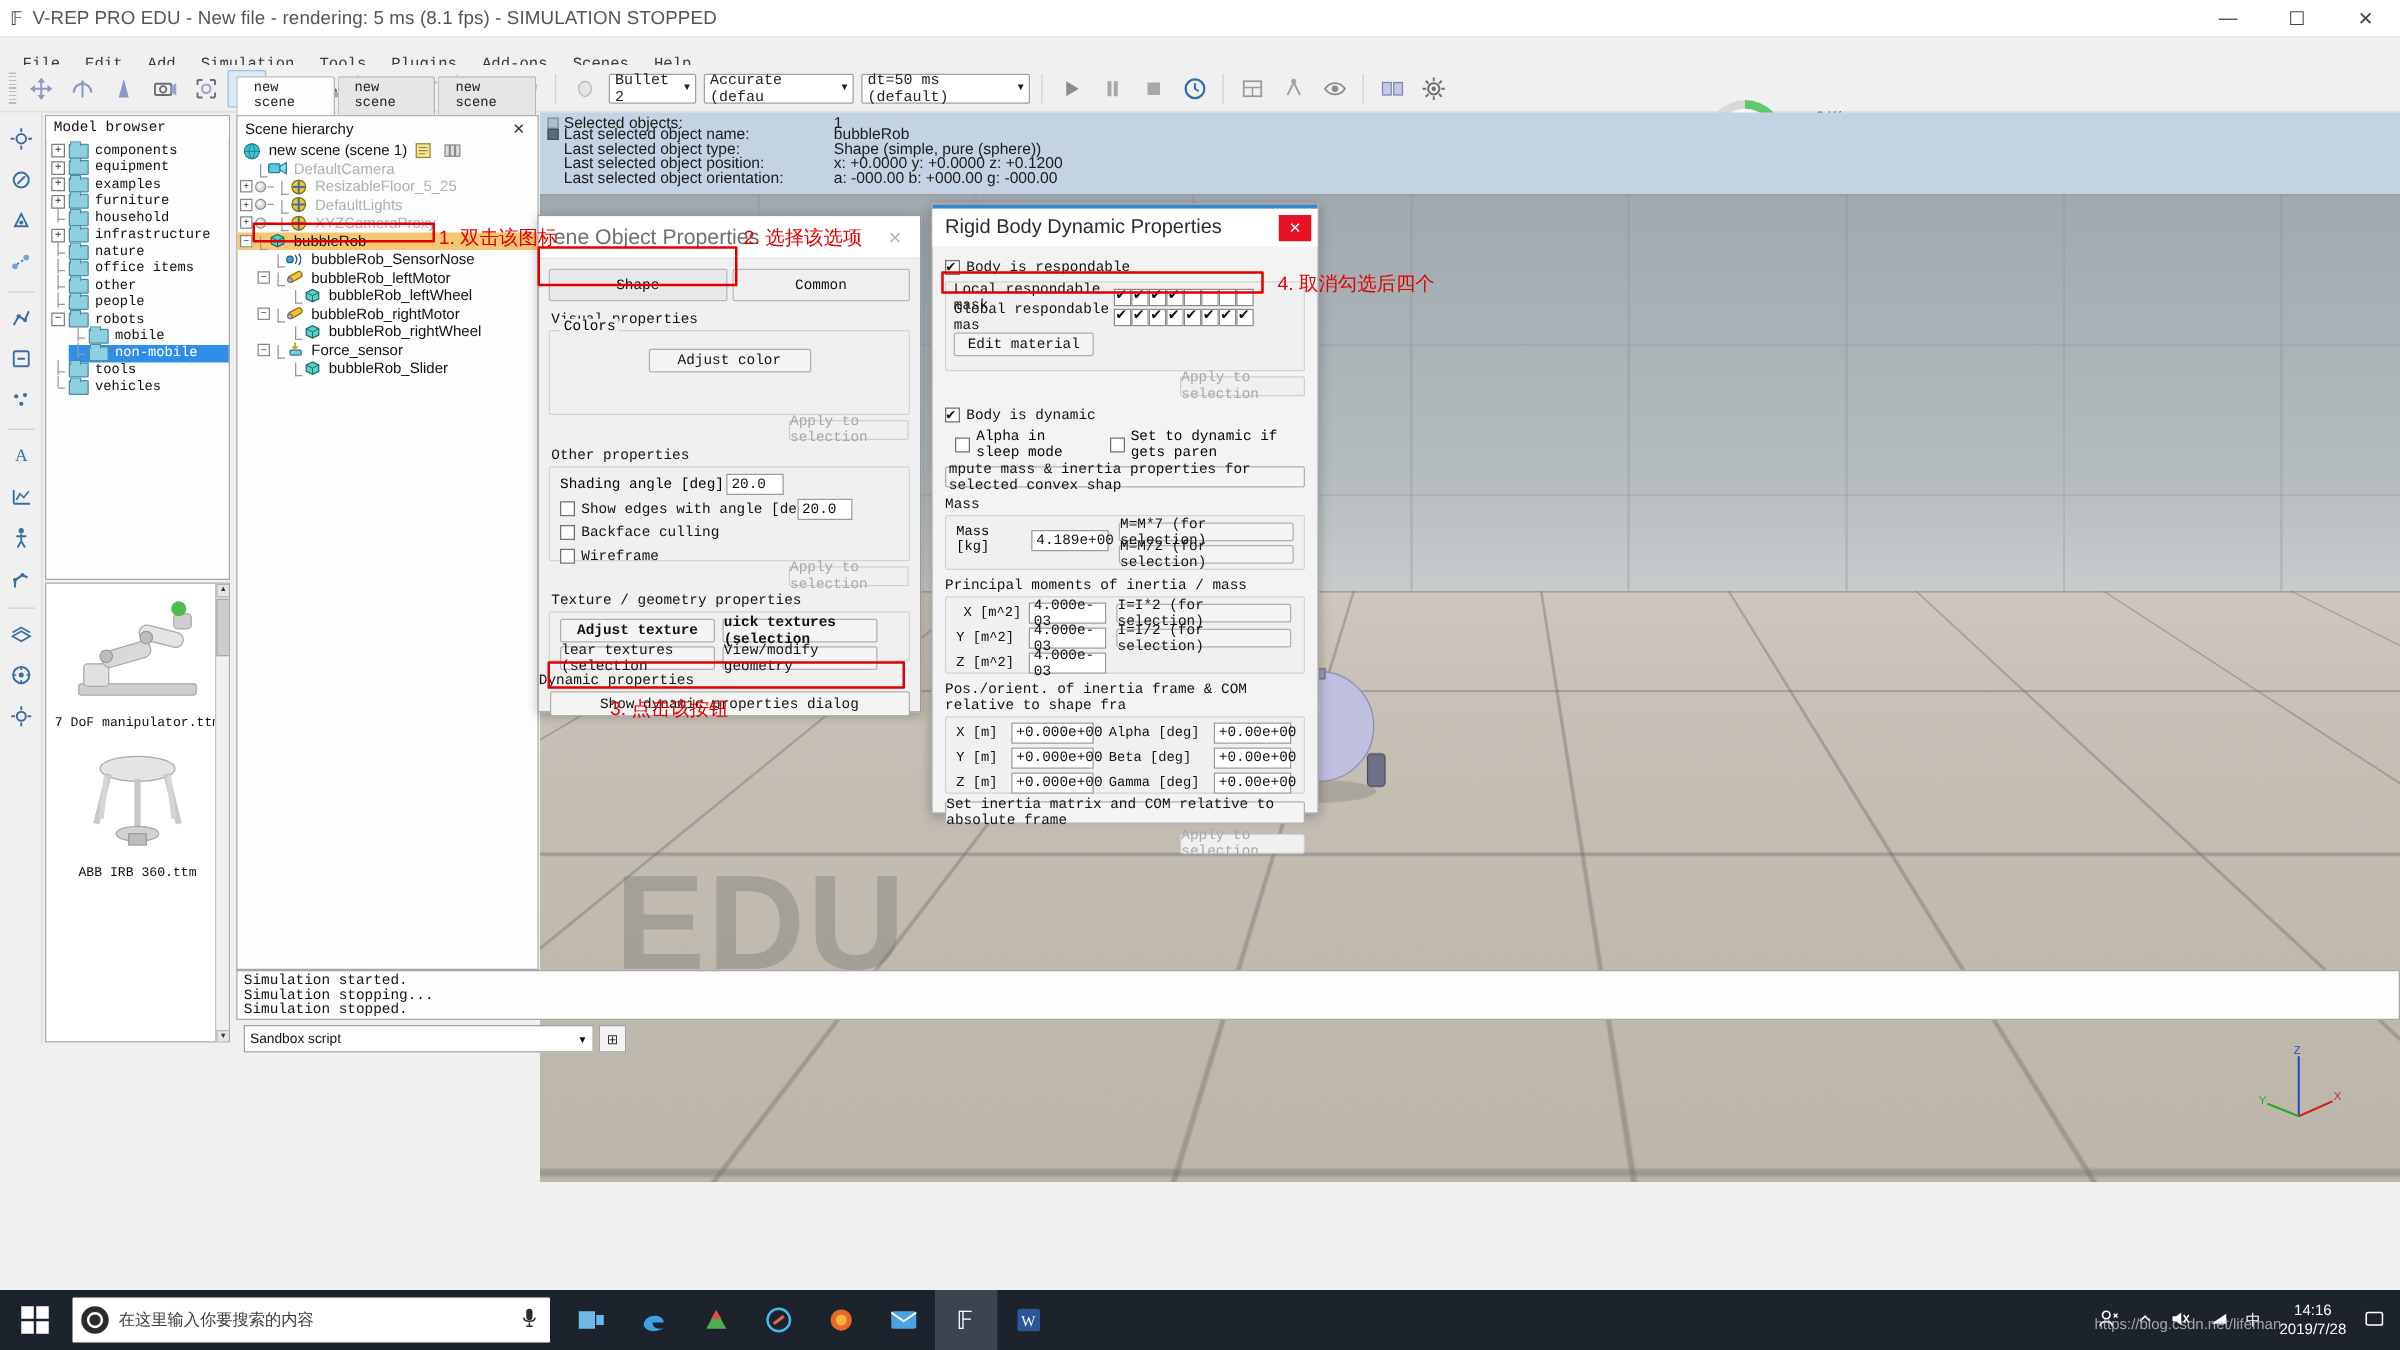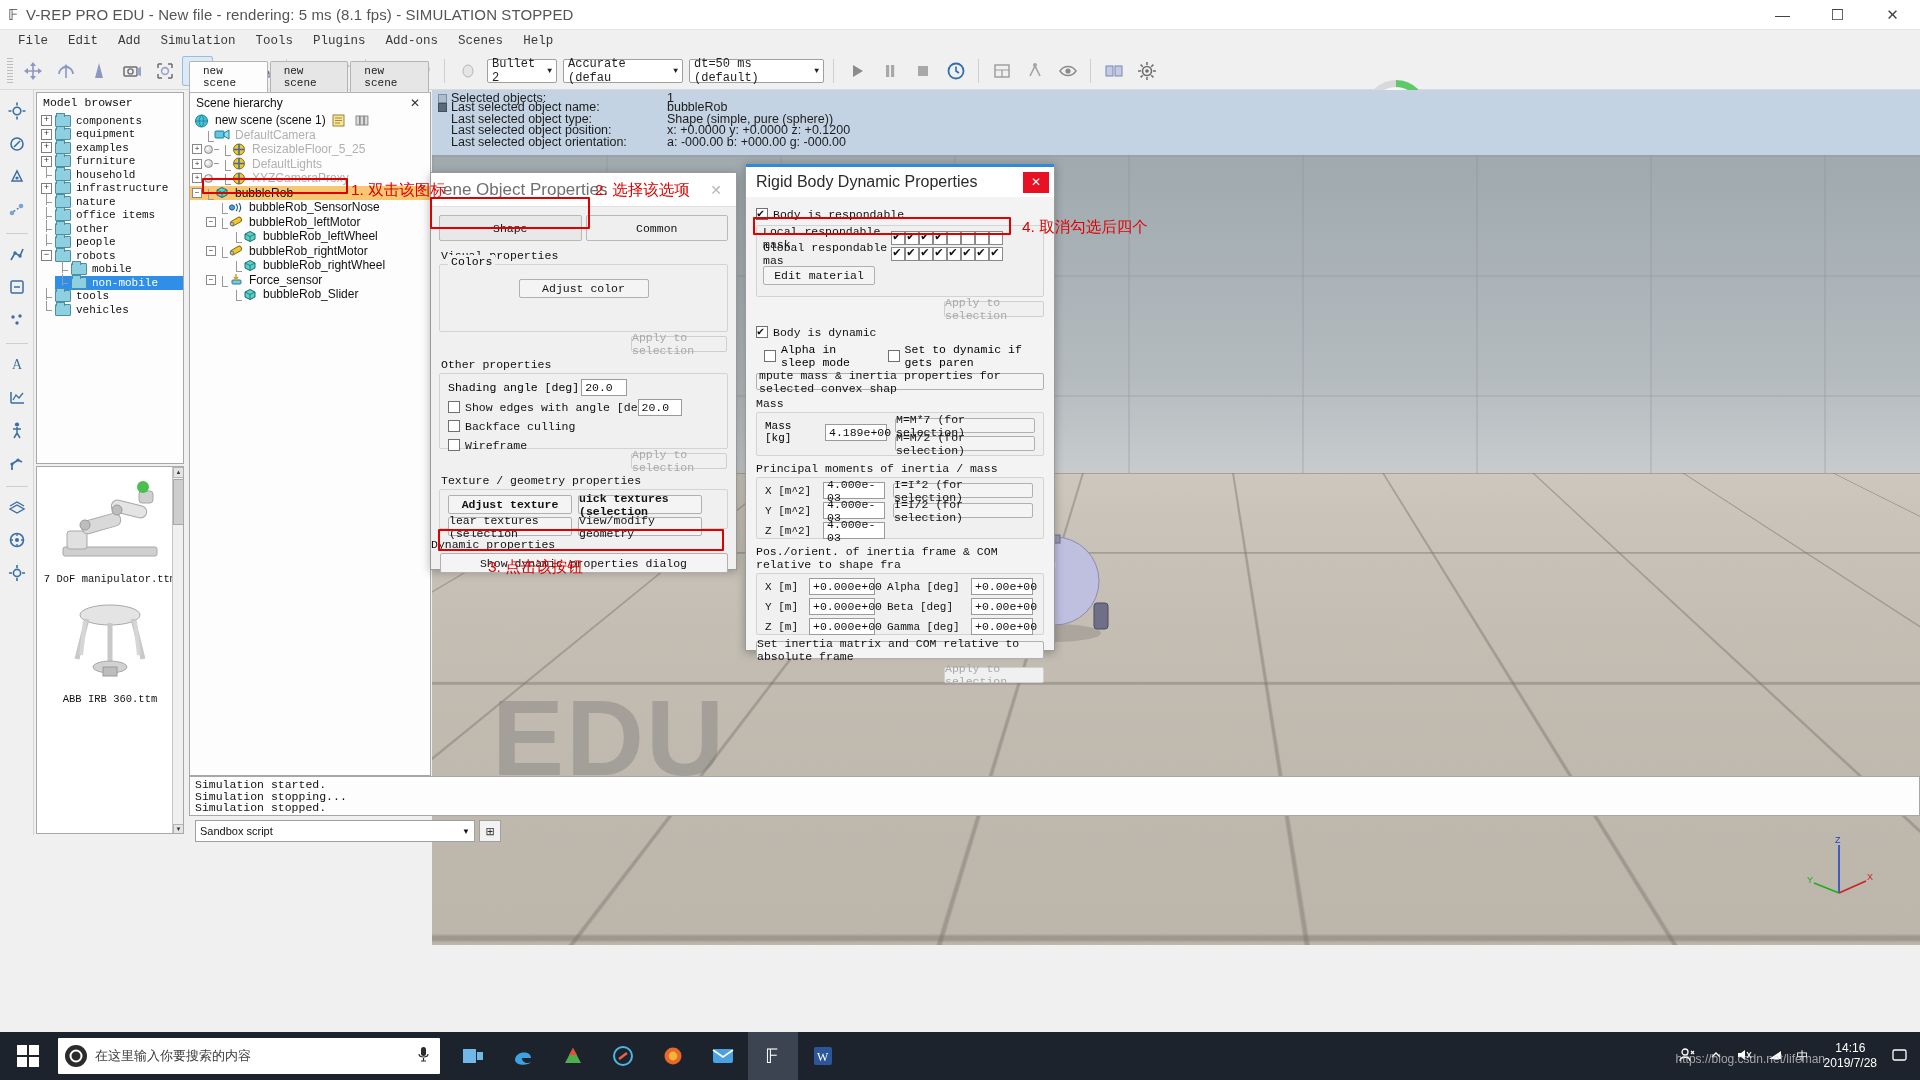--- a/index.html
+++ b/index.html
@@ -19,21 +19,21 @@
     display:flex; align-items:center;
   }
   .title-icon{ width:26px; text-align:center; font-size:15px; color:#444; }
   .title-text{ font-size:15px; color:#555; letter-spacing:.1px; }
   .win-btns{ margin-left:auto; display:flex; height:30px; }
   .win-btn{ width:55px; height:30px; display:flex; align-items:center; justify-content:center;
             font-size:15px; color:#444; }
 
   
   .menubar{
-    position:absolute; left:0; top:30px; width:1920px; height:22px;
+    position:absolute; left:0; top:40px; width:1920px; height:22px;
     background:#f0f0f0; display:flex; align-items:center; padding-left:8px;
   }
   .menu-item{ font-family:"Liberation Mono", monospace; font-size:12.5px; color:#3a3a3a;
               padding:2px 10px; }
 
   
   .toolbar{
     position:absolute; left:0; top:52px; width:1920px; height:38px;
     background:#f0f0f0; border-bottom:1px solid #d9d9d9;
     display:flex; align-items:center; padding-left:4px;
@@ -1032,21 +1032,21 @@
         </div>
         <div style="display:flex; flex-direction:column; gap:3px;">
           <div class="btn" style="width:140px; height:15px;">M=M*7  (for selection)</div>
           <div class="btn" style="width:140px; height:15px;">M=M/2  (for selection)</div>
         </div>
       </div>
 
       <div class="grp-lbl" style="margin:6px 0 2px 0;">Principal moments of inertia / mass</div>
       <div class="grp" style="margin:0; padding:4px 8px; height:62px;">
         <div class="kv">
-          <span style="width:58px;">X [m^2]</span>
+          <span style="width:58px;text-align:center;">X [m^2]</span>
           <span class="fld" style="width:62px;">4.000e-03</span>
           <span class="btn" style="width:140px; height:15px; margin-left:8px;">I=I*2  (for selection)</span>
         </div>
         <div class="kv">
           <span style="width:58px;">Y [m^2]</span>
           <span class="fld" style="width:62px;">4.000e-03</span>
           <span class="btn" style="width:140px; height:15px; margin-left:8px;">I=I/2  (for selection)</span>
         </div>
         <div class="kv">
           <span style="width:58px;">Z [m^2]</span>

